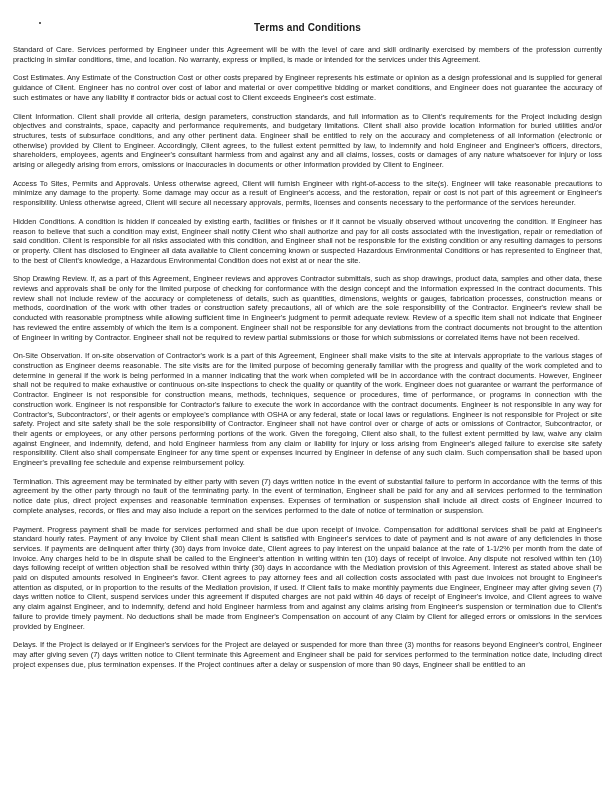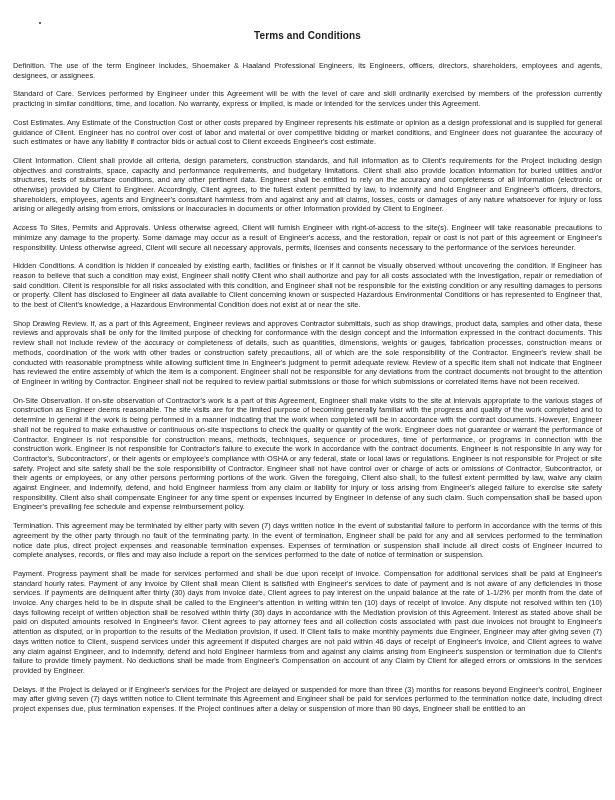--- a/index.html
+++ b/index.html
@@ -24,21 +24,21 @@
     top: 22px;
     width: 2px;
     height: 2px;
     background: #2a2a2a;
     border-radius: 50%;
   }
   .doc-title {
     font-size: 10px;
     font-weight: bold;
     text-align: center;
-    margin: 8px;
+    margin: 0;
     padding-top: 22px;
     padding-bottom: 12px;
     letter-spacing: 0.1px;
   }
   .doc-body p {
     font-size: 7.4px;
     line-height: 9.7px;
     text-align: justify;
     margin: 0 0 9px 0;
     word-spacing: 0.2px;
@@ -49,21 +49,20 @@
 </style>
 </head>
 <body>
 
 <div class="page">
   <span class="scan-dot"></span>
 
   <h1 class="doc-title">Terms and Conditions</h1>
 
   <div class="doc-body">
-    <p>Definition. The use of the term Engineer includes, Shoemaker &amp; Haaland Professional Engineers, its Engineers, officers, directors, shareholders, employees and agents, designees, or assignees.</p>
     <p>Standard of Care.  Services performed by Engineer under this Agreement will be with the level of care and skill ordinarily exercised by members of the profession currently practicing in similar conditions, time, and location.  No warranty, express or implied, is made or intended for the services under this Agreement.</p>
     <p>Cost Estimates.  Any Estimate of the Construction Cost or other costs prepared by Engineer represents his estimate or opinion as a design professional and is supplied for general guidance of Client.  Engineer has no control over cost of labor and material or over competitive bidding or market conditions, and Engineer does not guarantee the accuracy of such estimates or have any liability if contractor bids or actual cost to Client exceeds Engineer's cost estimate.</p>
     <p>Client Information.  Client shall provide all criteria, design parameters, construction standards, and full information as to Client's requirements for the Project including design objectives and constraints, space, capacity and performance requirements, and budgetary limitations.  Client shall also provide location information for buried utilities and/or structures, tests of subsurface conditions, and any other pertinent data.  Engineer shall be entitled to rely on the accuracy and completeness of all information (electronic or otherwise) provided by Client to Engineer.  Accordingly, Client agrees, to the fullest extent permitted by law, to indemnify and hold Engineer and Engineer's officers, directors, shareholders, employees, agents and Engineer's consultant harmless from and against any and all claims, losses, costs or damages of any nature whatsoever for injury or loss arising or allegedly arising from errors, omissions or inaccuracies in documents or other information provided by Client to Engineer.</p>
     <p>Access To Sites, Permits and Approvals.  Unless otherwise agreed, Client will furnish Engineer with right-of-access to the site(s).  Engineer will take reasonable precautions to minimize any damage to the property.  Some damage may occur as a result of Engineer's access, and the restoration, repair or cost is not part of this agreement or Engineer's responsibility.  Unless otherwise agreed, Client will secure all necessary approvals, permits, licenses and consents necessary to the performance of the services hereunder.</p>
     <p>Hidden Conditions.  A condition is hidden if concealed by existing earth, facilities or finishes or if it cannot be visually observed without uncovering the condition.  If Engineer has reason to believe that such a condition may exist, Engineer shall notify Client who shall authorize and pay for all costs associated with the investigation, repair or remediation of said condition.  Client is responsible for all risks associated with this condition, and Engineer shall not be responsible for the existing condition or any resulting damages to persons or property.  Client has disclosed to Engineer all data available to Client concerning known or suspected Hazardous Environmental Conditions or has represented to Engineer that, to the best of Client's knowledge, a Hazardous Environmental Condition does not exist at or near the site.</p>
     <p>Shop Drawing Review.  If, as a part of this Agreement, Engineer reviews and approves Contractor submittals, such as shop drawings, product data, samples and other data, these reviews and approvals shall be only for the limited purpose of checking for conformance with the design concept and the information expressed in the contract documents.  This review shall not include review of the accuracy or completeness of details, such as quantities, dimensions, weights or gauges, fabrication processes, construction means or methods, coordination of the work with other trades or construction safety precautions, all of which are the sole responsibility of the Contractor.  Engineer's review shall be conducted with reasonable promptness while allowing sufficient time in Engineer's judgment to permit adequate review.  Review of a specific item shall not indicate that Engineer has reviewed the entire assembly of which the item is a component.  Engineer shall not be responsible for any deviations from the contract documents not brought to the attention of Engineer in writing by Contractor.  Engineer shall not be required to review partial submissions or those for which submissions or correlated items have not been received.</p>
     <p>On-Site Observation.  If on-site observation of Contractor's work is a part of this Agreement, Engineer shall make visits to the site at intervals appropriate to the various stages of construction as Engineer deems reasonable.  The site visits are for the limited purpose of becoming generally familiar with the progress and quality of the work completed and to determine in general if the work is being performed in a manner indicating that the work when completed will be in accordance with the contract documents.  However, Engineer shall not be required to make exhaustive or continuous on-site inspections to check the quality or quantity of the work.  Engineer does not guarantee or warrant the performance of Contractor.  Engineer is not responsible for construction means, methods, techniques, sequence or procedures, time of performance, or programs in connection with the construction work.  Engineer is not responsible for Contractor's failure to execute the work in accordance with the contract documents.  Engineer is not responsible in any way for Contractor's, Subcontractors', or their agents or employee's compliance with OSHA or any federal, state or local laws or regulations.  Engineer is not responsible for Project or site safety.  Project and site safety shall be the sole responsibility of Contractor.  Engineer shall not have control over or charge of acts or omissions of Contractor, Subcontractor, or their agents or employees, or any other persons performing portions of the work.  Given the foregoing, Client also shall, to the fullest extent permitted by law, waive any claim against Engineer, and indemnify, defend, and hold Engineer harmless from any claim or liability for injury or loss arising from Engineer's alleged failure to exercise site safety responsibility.  Client also shall compensate Engineer for any time spent or expenses incurred by Engineer in defense of any such claim.  Such compensation shall be based upon Engineer's prevailing fee schedule and expense reimbursement policy.</p>
     <p>Termination.  This agreement may be terminated by either party with seven (7) days written notice in the event of substantial failure to perform in accordance with the terms of this agreement by the other party through no fault of the terminating party.  In the event of termination, Engineer shall be paid for any and all services performed to the termination notice date plus, direct project expenses and reasonable termination expenses.  Expenses of termination or suspension shall include all direct costs of Engineer incurred to complete analyses, records, or files and may also include a report on the services performed to the date of notice of termination or suspension.</p>
     <p>Payment.  Progress payment shall be made for services performed and shall be due upon receipt of invoice.  Compensation for additional services shall be paid at Engineer's standard hourly rates.  Payment of any invoice by Client shall mean Client is satisfied with Engineer's services to date of payment and is not aware of any deficiencies in those services.  If payments are delinquent after thirty (30) days from invoice date, Client agrees to pay interest on the unpaid balance at the rate of 1-1/2% per month from the date of invoice.  Any charges held to be in dispute shall be called to the Engineer's attention in writing within ten (10) days of receipt of invoice.  Any dispute not resolved within ten (10) days following receipt of written objection shall be resolved within thirty (30) days in accordance with the Mediation provision of this Agreement.  Interest as stated above shall be paid on disputed amounts resolved in Engineer's favor.  Client agrees to pay attorney fees and all collection costs associated with past due invoices not brought to Engineer's attention as disputed, or in proportion to the results of the Mediation provision, if used.  If Client fails to make monthly payments due Engineer, Engineer may after giving seven (7) days written notice to Client, suspend services under this agreement if disputed charges are not paid within 46 days of receipt of Engineer's invoice, and Client agrees to waive any claim against Engineer, and to indemnify, defend and hold Engineer harmless from and against any claims arising from Engineer's suspension or termination due to Client's failure to provide timely payment.  No deductions shall be made from Engineer's Compensation on account of any Claim by Client for alleged errors or omissions in the services provided by Engineer.</p>
     <p>Delays.  If the Project is delayed or if Engineer's services for the Project are delayed or suspended for more than three (3) months for reasons beyond Engineer's control, Engineer may after giving seven (7) days written notice to Client terminate this Agreement and Engineer shall be paid for services performed to the termination notice date, including direct project expenses due, plus termination expenses.  If the Project continues after a delay or suspension of more than 90 days, Engineer shall be entitled to an</p>

